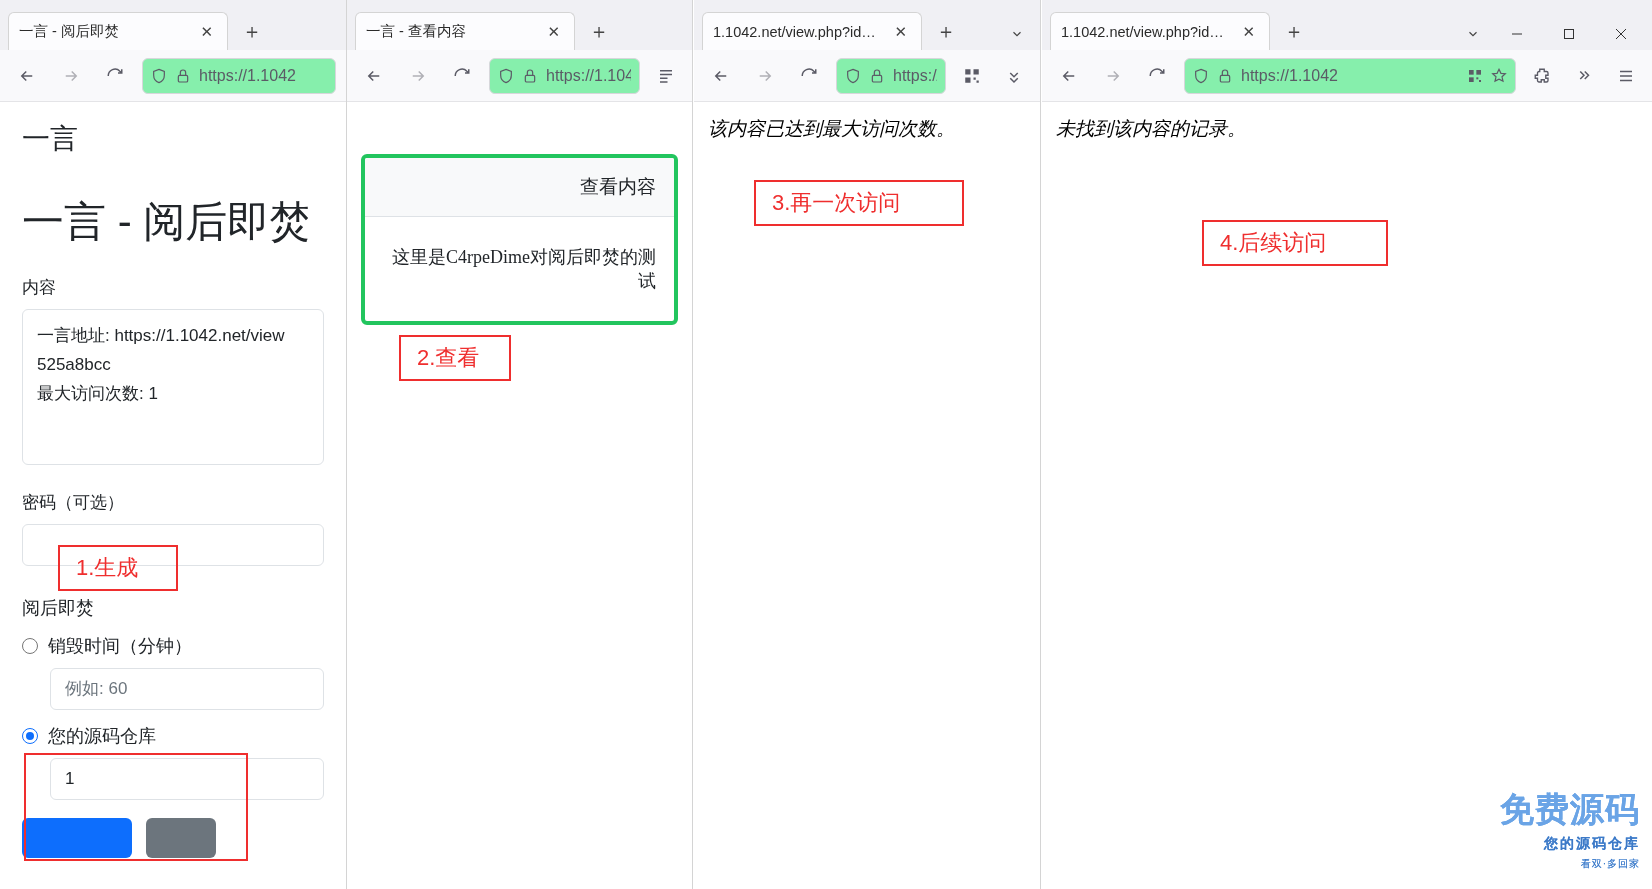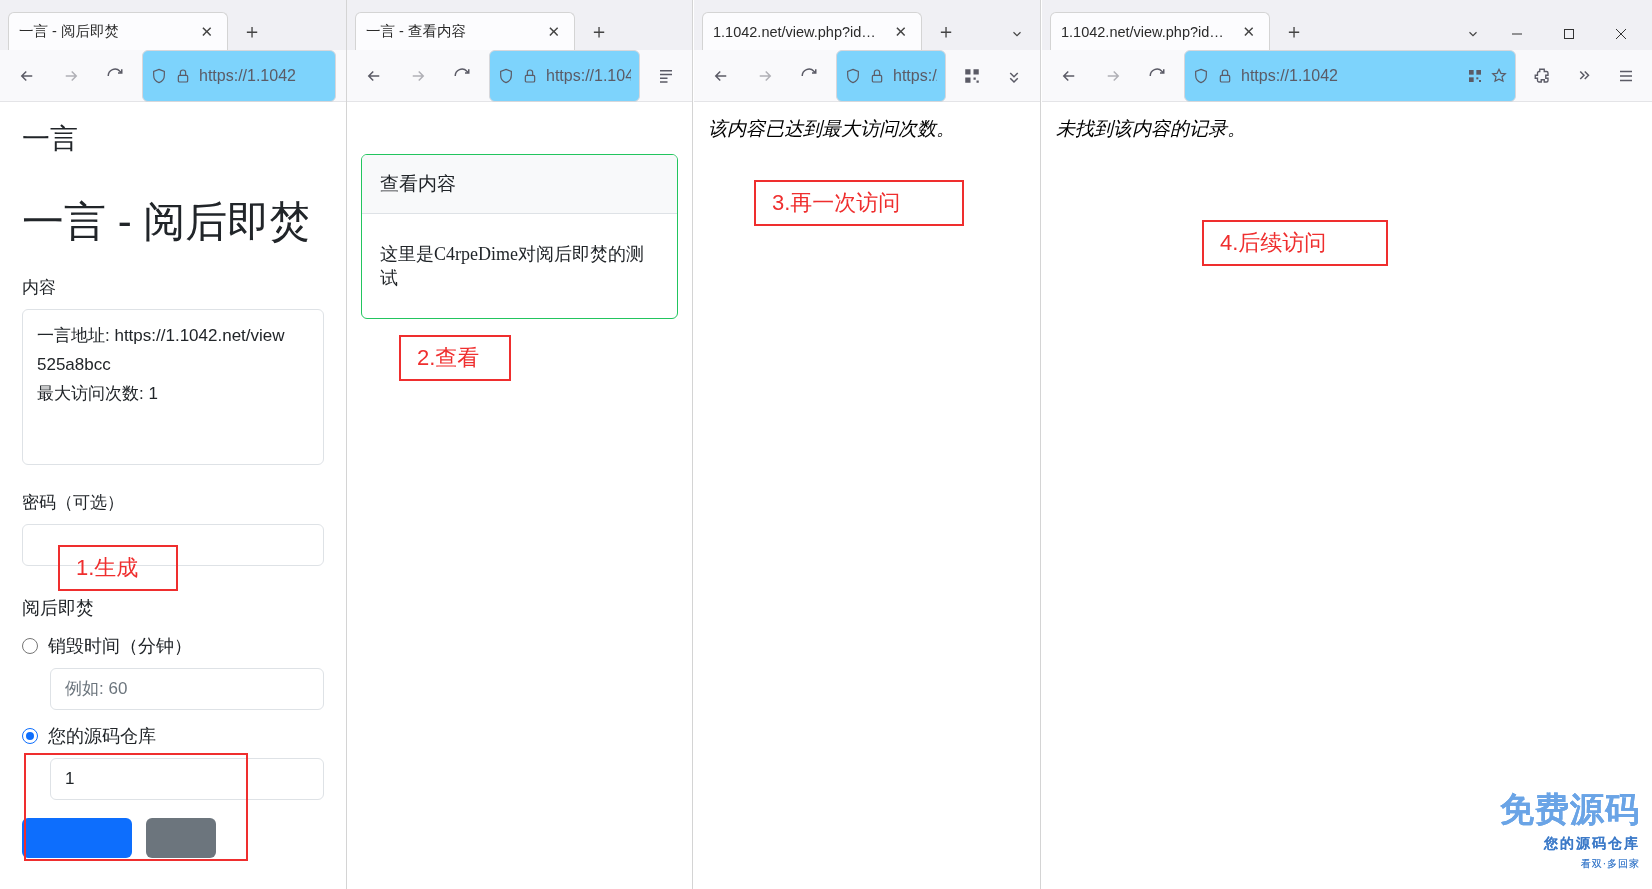--- a/index.html
+++ b/index.html
@@ -17,21 +17,21 @@
   .tab-new { width: 32px; height: 32px; display:flex;align-items:center;justify-content:center; border-radius:6px; font-size:20px; color:#444; margin-bottom:3px; margin-left:2px; }
   .win-btn { width: 46px; height: 32px; display:flex;align-items:center;justify-content:center; color:#333; }
   .win-btn svg { width:12px; height:12px; }
   .tab-down { width:30px; height:32px; display:flex;align-items:center;justify-content:center; color:#444; }
 
   .toolbar { height: 52px; background:#f9f9fb; border-bottom:1px solid #e4e4e7; display:flex; align-items:center; padding:0 10px; gap:10px; }
   .nav-btn { width:34px; height:34px; border-radius:6px; display:flex;align-items:center;justify-content:center; color:#5b5b66; }
   .nav-btn.disabled { color:#b0b0b6; }
   .nav-btn svg { width:18px; height:18px; }
   .icon-slim svg { width:16px; height:16px; }
-  .urlbar { flex:1; height:52px; background:#7dd3fc; border:1px solid #d7d7db; border-radius:6px; display:flex; align-items:center; padding:0 8px; gap:8px; min-width:0; }
+  .urlbar { flex:1; height:36px; background:#86efac; border:1px solid #d7d7db; border-radius:6px; display:flex; align-items:center; padding:0 8px; gap:8px; min-width:0; }
   .urlbar-icon { display:flex;align-items:center;justify-content:center; color:#5b5b66; }
   .urlbar-icon svg { width:16px; height:16px; }
   .url-text { font-size:16px; color:#5b5b66; white-space:nowrap; overflow:hidden; flex:1; }
   .ext-icon { width:32px;height:32px;display:flex;align-items:center;justify-content:center;color:#5b5b66; }
   .ext-icon svg { width:18px;height:18px; }
   .hamburger { width:32px;height:32px;display:flex;align-items:center;justify-content:center;color:#5b5b66; }
   .hamburger svg { width:18px;height:18px; }
 
   .content { position:absolute; top:102px; left:0; right:0; bottom:0; overflow:hidden; padding: 18px 22px; font-size:17px; color:#212529; }
   .content.tight { padding: 14px 14px; }
@@ -44,21 +44,21 @@
   .radio { width:16px;height:16px;border:1px solid #767676;border-radius:50%;display:inline-flex;align-items:center;justify-content:center;background:#fff; }
   .radio.checked { border-color:#0d6efd; }
   .radio.checked::after { content:""; width:8px;height:8px;border-radius:50%;background:#0d6efd; }
   .indent-input { margin-left:28px; width:calc(100% - 28px); }
   .indent-input .form-input::placeholder { color:#6c757d; }
   .btnrow { display:flex; gap:14px; margin-top:18px; }
   .btn { height:40px; border-radius:6px; padding:0 18px; display:flex;align-items:center;justify-content:center; font-size:17px; }
   .btn.primary { background:#0d6efd; color:#fff; width:110px; }
   .btn.secondary { background:#6c757d; color:#fff; width:70px; }
 
-  .card { border:1px solid #22c55e; border-radius:6px; margin-top:38px; overflow:hidden; }
+  .card { border:4px solid #22c55e; border-radius:6px; margin-top:38px; overflow:hidden;text-align:right; }
   .card-header { background:#f8f9fa; padding:16px 18px; font-size:19px; color:#212529; border-bottom:1px solid #dee2e6; }
   .card-body { padding:28px 18px; font-size:18px; font-family: "SimSun","宋体",serif; }
 
   .plain-msg { font-size:19px; padding:0; color:#000; font-family: "SimSun","宋体",serif; font-style: italic; }
 
   .anno { position:absolute; border:2.5px solid #ef2e2e; color:#ef2e2e; font-size:22px; padding:6px 16px; background:transparent; font-weight:400; pointer-events:none; }
   .anno.a1 { left:58px; top:545px; width:120px; }
   .anno.a2 { left:52px; top:335px; width:112px; }   
   .anno.a3 { left:60px; top:180px; width:210px; }   
   .anno.a4 { left:160px; top:220px; width:186px; }  

